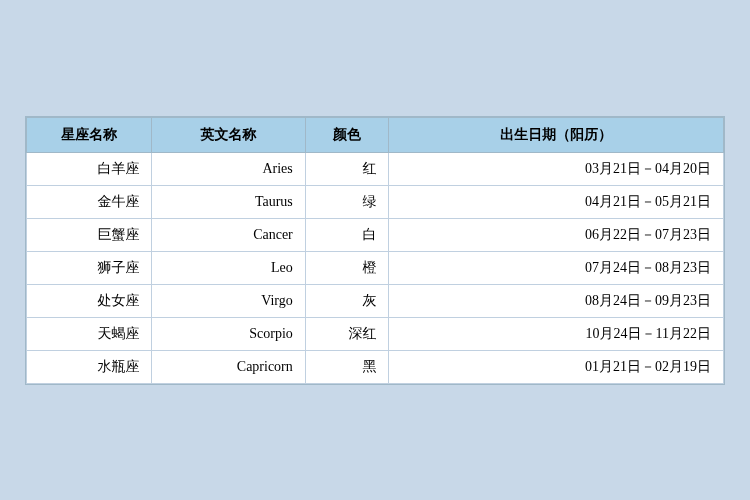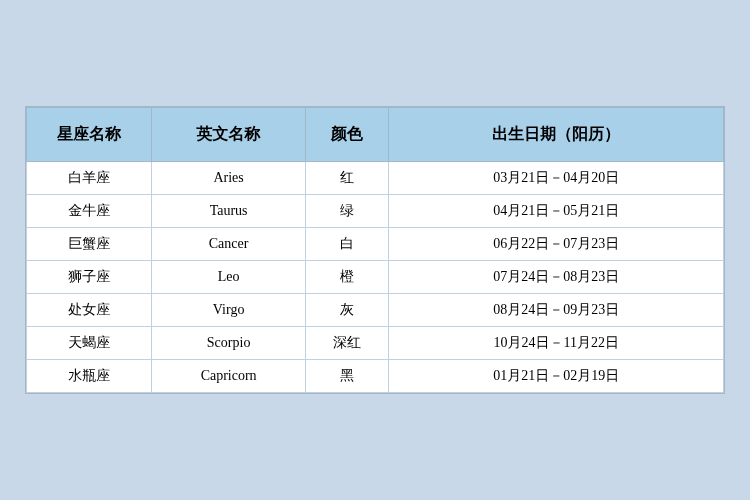--- a/index.html
+++ b/index.html
@@ -29,35 +29,35 @@
       width: 100%;
       border-collapse: collapse;
     }
 
     thead tr {
       background-color: #a8d0e8;
     }
 
     thead th {
       border: 1px solid #a0b8c8;
-      padding: 16px 12px;
+      padding: 8px 12px;
       text-align: center;
       font-weight: bold;
       color: #000000;
-      font-size: 16px;
+      font-size: 14px;
     }
 
     tbody tr {
       background-color: #ffffff;
     }
 
     tbody td {
       border: 1px solid #c0d0e0;
       padding: 7px 12px;
-      text-align: center;
+      text-align: right;
       color: #000000;
       font-size: 14px;
     }
 
     .col-chinese { width: 18%; }
     .col-english { width: 22%; }
     .col-color   { width: 12%; }
     .col-date    { width: 48%; }
   </style>
 </head>

